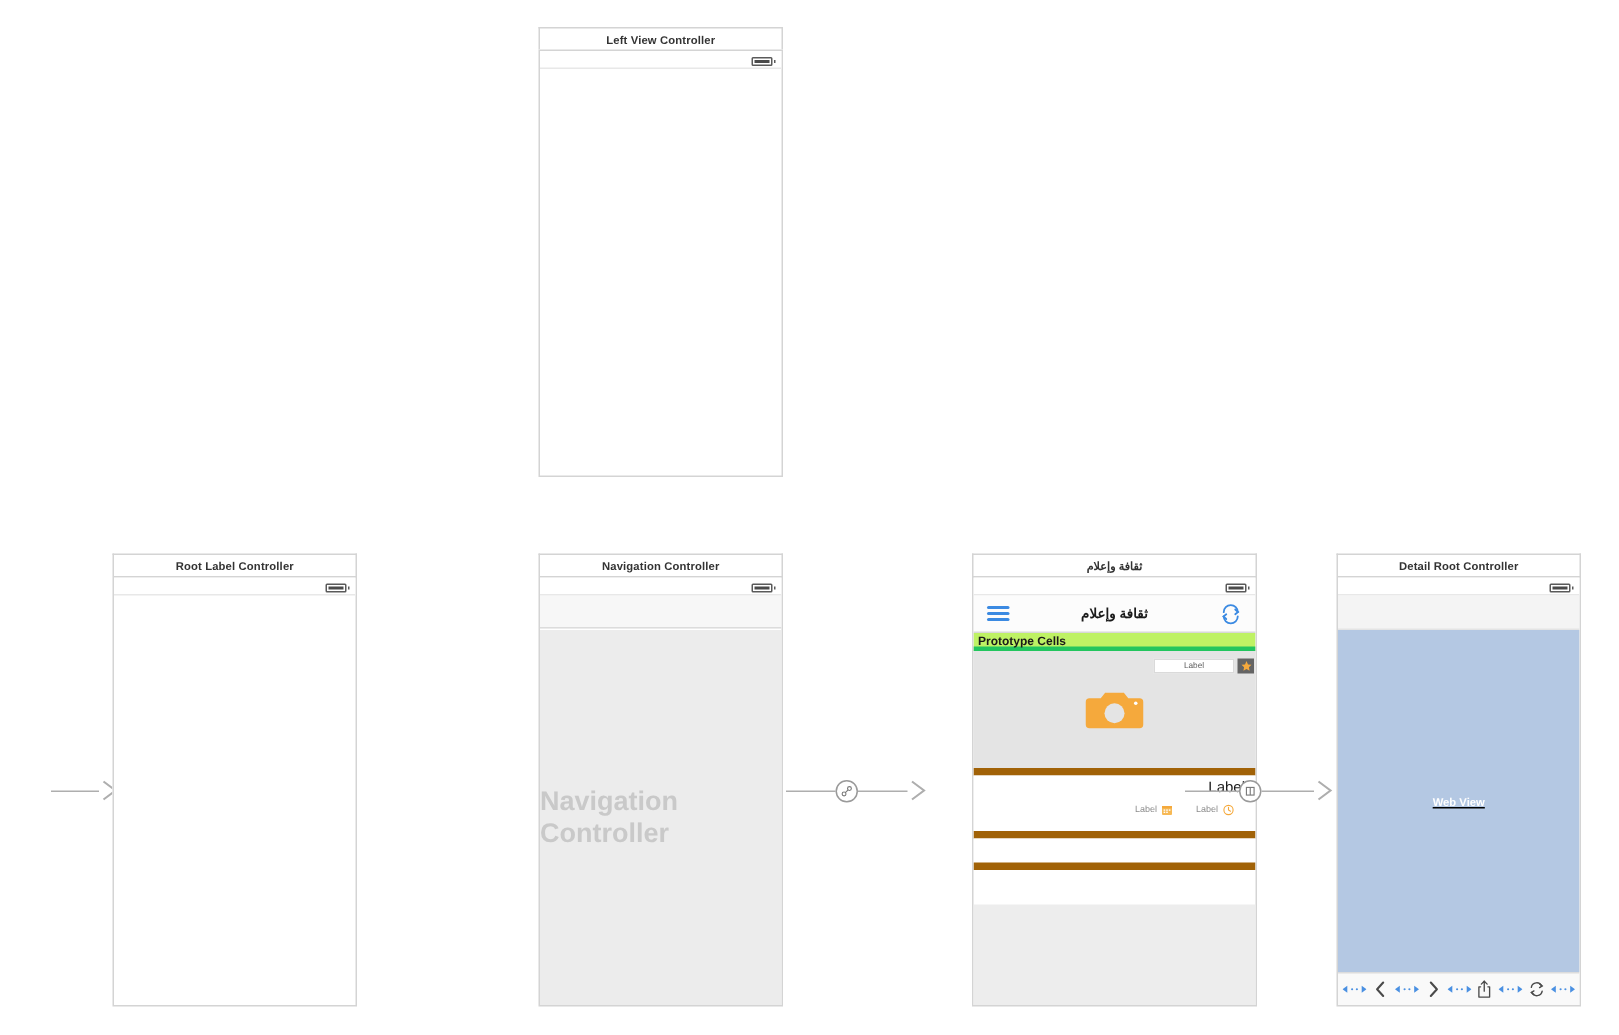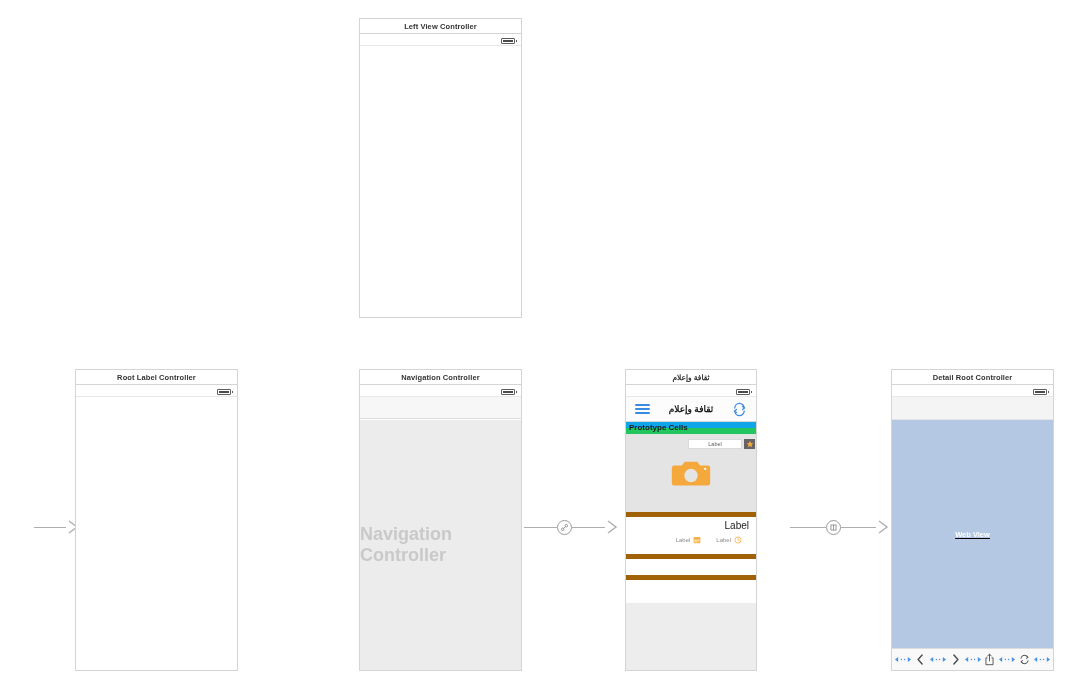--- a/index.html
+++ b/index.html
@@ -93,25 +93,25 @@
   .hamburger { width: 15px; }
   .hamburger i {
     display: block; height: 1.6px;
     background: #3b8ae2; margin: 2.6px 0;
     border-radius: 1px;
   }
   .loop-icon { width: 15px; height: 15px; color: #3b8ae2; }
 
   .section-header {
     height: 12px; line-height: 12px;
-    background: #0ea5e9;
+    background: #bef264;
     font-size: 8px; font-weight: bold;
     color: #1a1a1a;
     padding-left: 3px;
-    border-bottom: 6px solid #22c55e;
+    border-bottom: 3px solid #22c55e;
   }
 
   .cell { background: #ffffff; border-bottom: 5px solid #a16207; position: relative; }
 
   .cell-photo { height: 83px; background: #e4e4e4; position: relative; }
   .photo-label-box {
     position: absolute; right: 14px; top: 5px;
     width: 54px; height: 10px;
     background: #ffffff;
     border: 1px solid #dadada;
@@ -242,21 +242,21 @@
       </svg>
     </div>
     <div class="line"></div>
     <div class="arrowhead">
       <svg viewBox="0 0 14 18">
           <polyline points="3,3 11,9 3,15" fill="none" stroke="currentColor" stroke-width="1.4"></polyline>
         </svg>
     </div>
   </div>
 
-  <div class="scene" style="left:625px; top:369px; width:132px; height:302px;">
+  <div class="scene" style="left:648px; top:369px; width:190px; height:302px;">
     <div class="scene-title">ثقافة وإعلام</div>
     <div class="scene-body" style="height:287px;">
       <div class="status-bar">
         <div class="battery"></div>
       </div>
 
       <div class="ar-navbar">
         <div class="hamburger">
           <i></i>
             <i></i>

